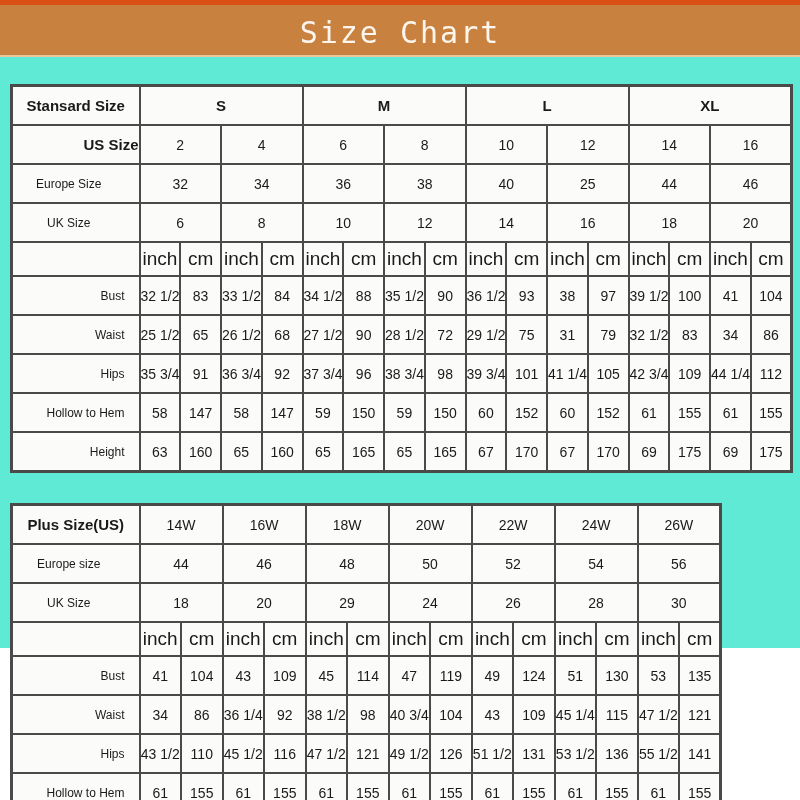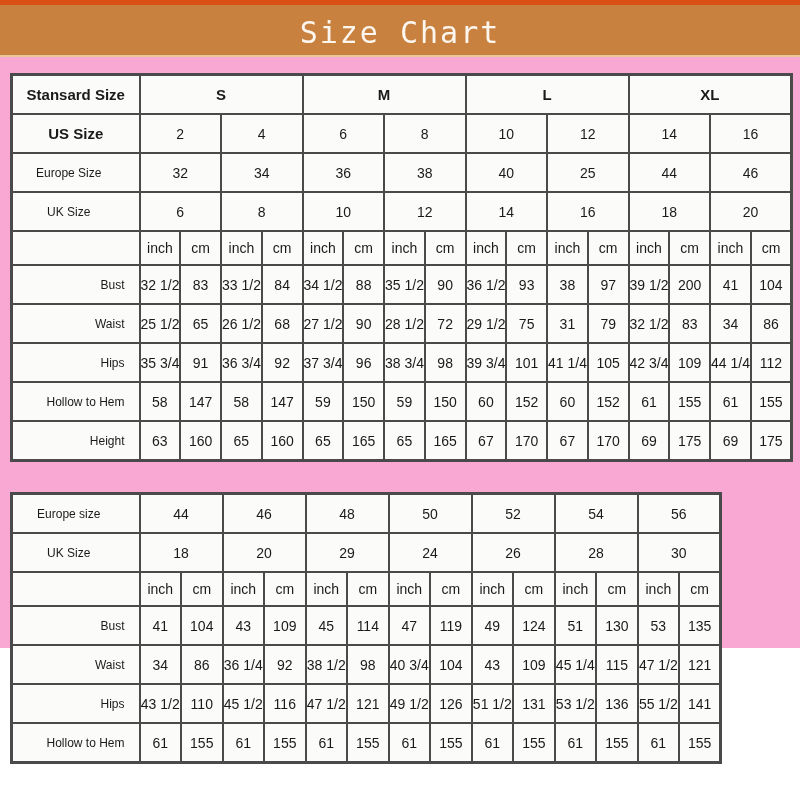--- a/index.html
+++ b/index.html
@@ -2,21 +2,21 @@
 <html><head>
 <meta charset="utf-8">
 <style>
   html,body{margin:0;padding:0;}
   body{
     width:800px;height:800px;
     background:#ffffff;
     font-family:"Liberation Sans", sans-serif;
     overflow:hidden;
   }
-  .page{position:relative;width:800px;height:648px;background:#f9a8d4;}
+  .page{position:relative;width:800px;height:648px;background:#5eead4;}
 
   
   .banner{
     position:relative;
     width:800px;height:57px;
     background:#c8813f;
     border-top:5px solid #d94f14;
     box-sizing:border-box;
     display:flex;align-items:center;justify-content:center;
   }
@@ -58,28 +58,28 @@
   table.sz td.lbl{
     text-align:right;
     padding-right:14px;
     font-size:12px;
   }
   table.sz td.grp{
     font-weight:bold;
     font-size:15px;
   }
   table.sz td.unit{
-    font-size:14px;
+    font-size:19px;
   }
   table.sz tr.r-unit td{height:32px;}
   table.sz tr.r-std td{height:37px;}
   table.sz tr.r-val td{height:37px;}
 
   
-  #t1{width:780px;margin-top:16px;}
+  #t1{width:780px;margin-top:27px;}
   
   #t2{width:710px;margin-top:16px;}
 
   .spacer{height:14px;}
 </style>
 </head>
 <body>
 
 <div class="page">
 
@@ -96,21 +96,21 @@
       </colgroup>
       <tbody>
         <tr class="r-std">
           <td class="hdr-lbl" style="text-align:center">Stansard Size</td>
           <td class="grp" colspan="4">S</td>
           <td class="grp" colspan="4">M</td>
           <td class="grp" colspan="4">L</td>
           <td class="grp" colspan="4">XL</td>
         </tr>
         <tr class="r-std">
-          <td class="hdr-lbl" style="text-align:center">US Size</td>
+          <td class="hdr-lbl" style="text-align:right">US Size</td>
           <td colspan="2">2</td>
           <td colspan="2">4</td>
           <td colspan="2">6</td>
           <td colspan="2">8</td>
           <td colspan="2">10</td>
           <td colspan="2">12</td>
           <td colspan="2">14</td>
           <td colspan="2">16</td>
         </tr>
         <tr class="r-std">
@@ -162,21 +162,21 @@
             <td>84</td>
             <td>34 1/2</td>
             <td>88</td>
             <td>35 1/2</td>
             <td>90</td>
             <td>36 1/2</td>
             <td>93</td>
             <td>38</td>
             <td>97</td>
             <td>39 1/2</td>
-            <td>200</td>
+            <td>100</td>
             <td>41</td>
             <td>104</td>
           </tr>
         <tr class="r-val">
           <td class="lbl">Waist</td>
         <td>25 1/2</td>
             <td>65</td>
             <td>26 1/2</td>
             <td>68</td>
             <td>27 1/2</td>
@@ -256,20 +256,30 @@
   <div class="spacer"></div>
 
   <div class="table-wrap">
     <table class="sz" id="t2">
       <colgroup>
         <col style="width:128px">
         <col span="14" style="width:41.5px">
       </colgroup>
       <tbody>
         <tr class="r-std">
+          <td class="hdr-lbl" style="text-align:center">Plus Size(US)</td>
+          <td colspan="2">14W</td>
+          <td colspan="2">16W</td>
+          <td colspan="2">18W</td>
+          <td colspan="2">20W</td>
+          <td colspan="2">22W</td>
+          <td colspan="2">24W</td>
+          <td colspan="2">26W</td>
+        </tr>
+        <tr class="r-std">
           <td class="lbl" style="text-align:center">Europe size</td>
           <td colspan="2">44</td>
           <td colspan="2">46</td>
           <td colspan="2">48</td>
           <td colspan="2">50</td>
           <td colspan="2">52</td>
           <td colspan="2">54</td>
           <td colspan="2">56</td>
         </tr>
         <tr class="r-std">

